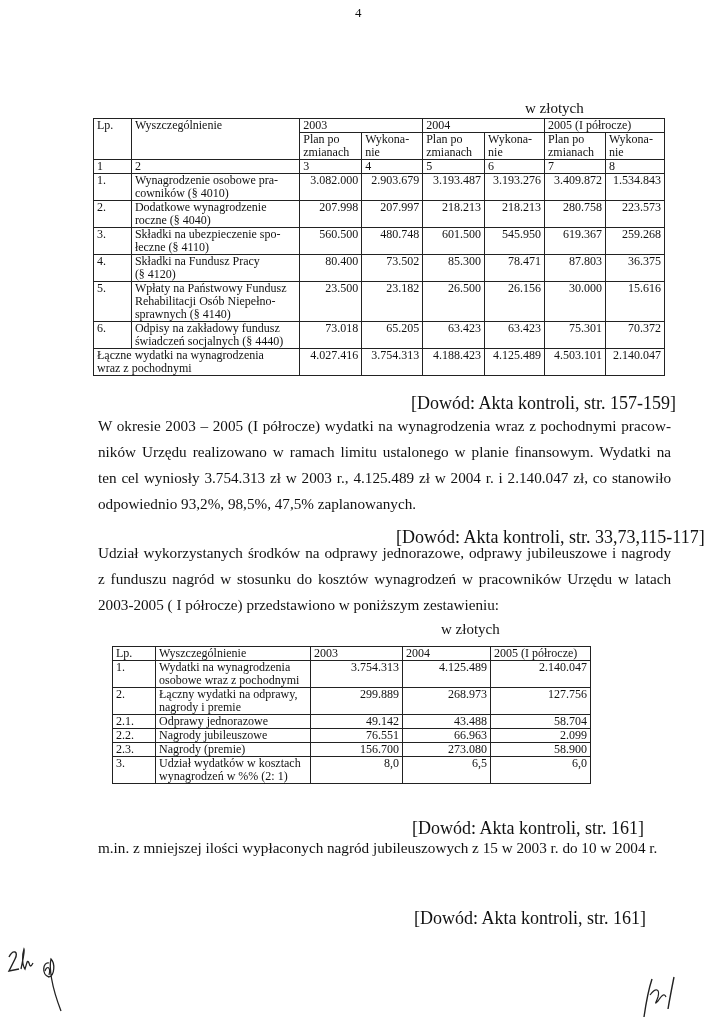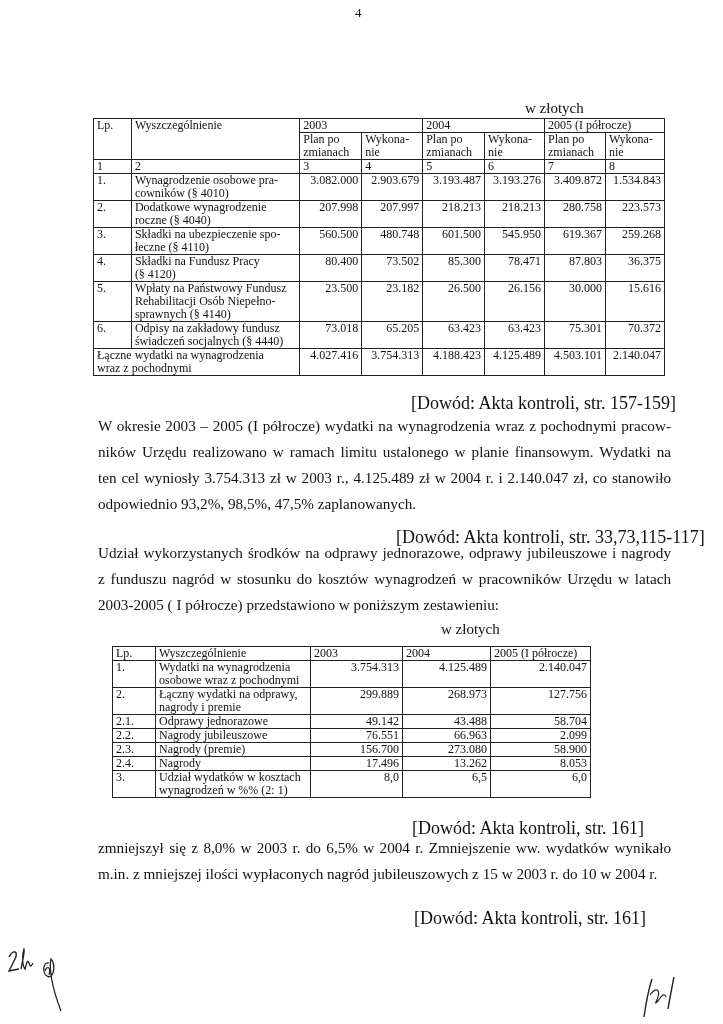--- a/index.html
+++ b/index.html
@@ -193,39 +193,31 @@
     <td class="r">2.099</td>
   </tr>
   <tr>
     <td>2.3.</td>
     <td>Nagrody (premie)</td>
     <td class="r">156.700</td>
     <td class="r">273.080</td>
     <td class="r">58.900</td>
   </tr>
   <tr>
-    <td>2.4.</td>
-    <td>Nagrody</td>
-    <td class="r">17.496</td>
-    <td class="r">13.262</td>
-    <td class="r">8.053</td>
-  </tr>
-  <tr>
     <td>3.</td>
     <td><span>Udział wydatków w kosztach</span><br><span>wynagrodzeń w %% (2: 1)</span></td>
     <td class="r">8,0</td>
     <td class="r">6,5</td>
     <td class="r">6,0</td>
   </tr>
 </tbody>
   </table>
 <div class="proof" style="left:412px; top:818px;">[Dowód: Akta kontroli, str. 161]</div>
 
 <div class="para" style="top:835px;">
-  <span class="ln">zmniejszył się z 8,0% w 2003 r. do 6,5% w 2004 r. Zmniejszenie ww. wydatków wynikało</span>
   <span class="ln last">m.in. z mniejszej ilości wypłaconych nagród jubileuszowych z 15 w 2003 r. do 10 w 2004 r.</span>
 </div>
 <div class="proof" style="left:414px; top:908px;">[Dowód: Akta kontroli, str. 161]</div>
 
 <svg class="sig" style="left:5px; top:945px;" width="60" height="70" viewBox="0 0 60 70">
   <path d="M4 12 C8 4 14 6 10 14 L4 26 L14 24" fill="none" stroke="#222" stroke-width="1.4"></path>
   <path d="M16 24 C18 14 20 6 19 4 C17 10 17 20 20 24 C22 18 22 14 24 18 C25 22 26 22 28 18" fill="none" stroke="#222" stroke-width="1.3"></path>
   <path d="M44 18 C38 16 36 30 44 32 C50 30 50 18 46 14 C44 22 46 40 56 66" fill="none" stroke="#222" stroke-width="1.3"></path>
   <path d="M40 26 C42 20 46 22 44 30" fill="none" stroke="#222" stroke-width="1.2"></path>
 </svg>

